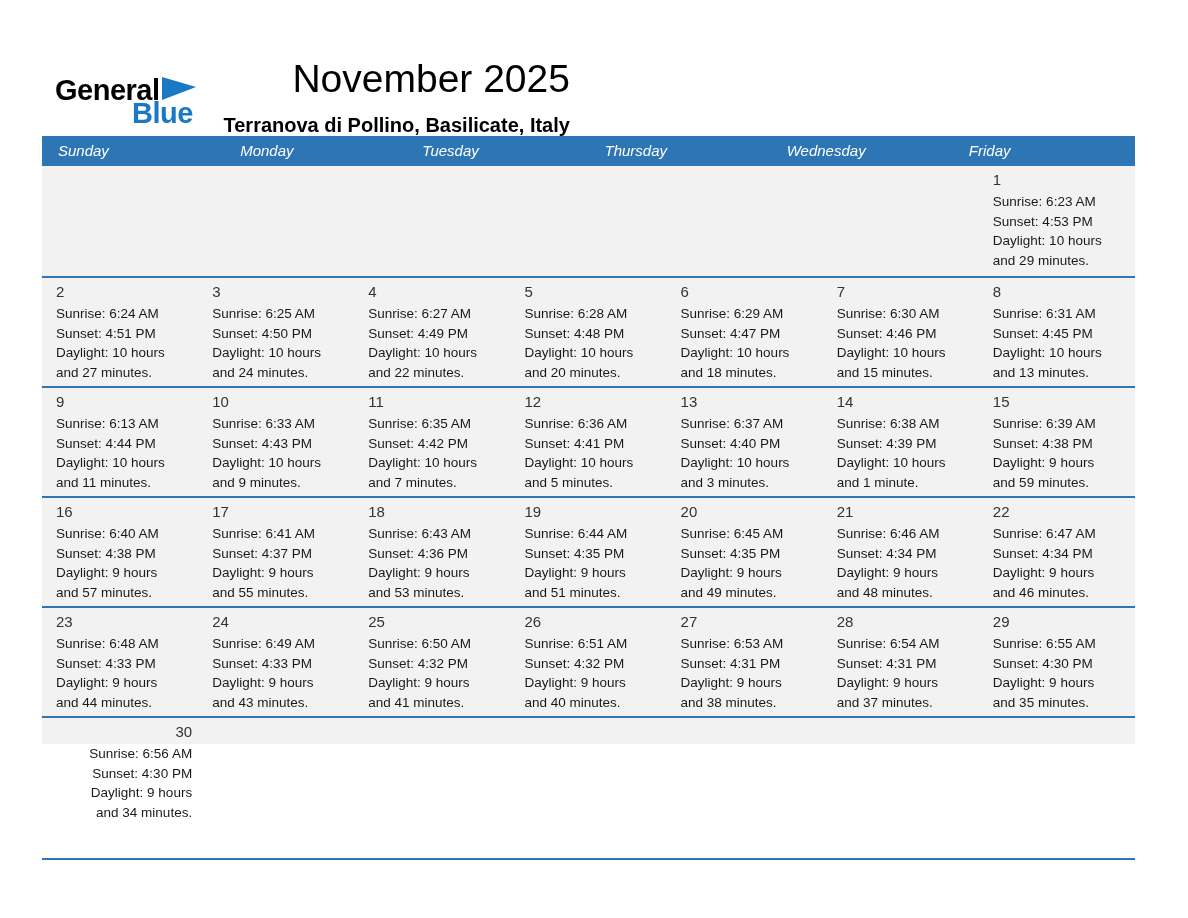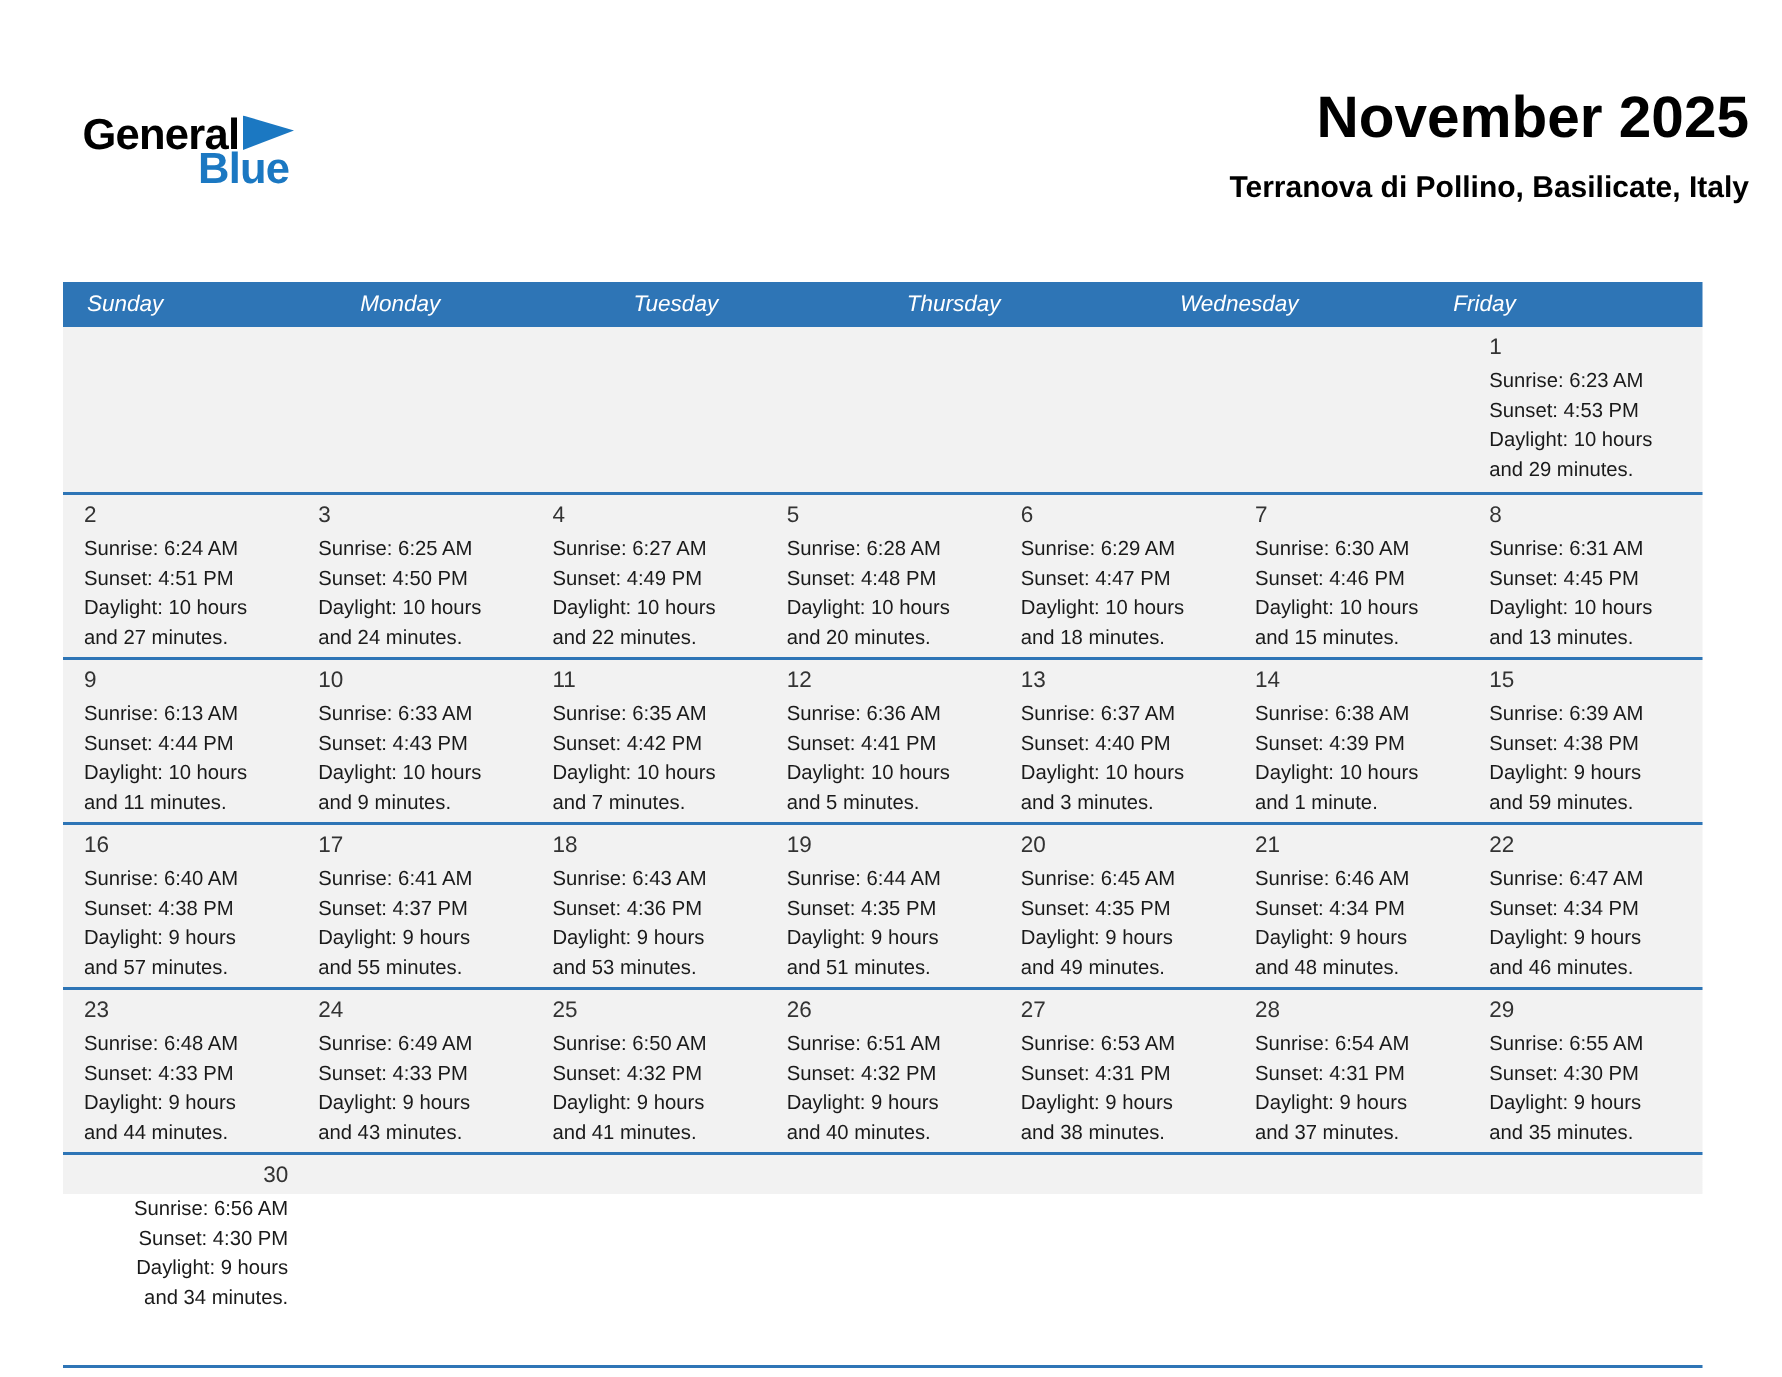--- a/index.html
+++ b/index.html
@@ -7,42 +7,41 @@
   body {
     width: 1188px; height: 918px;
     font-family: "Liberation Sans", "DejaVu Sans", sans-serif;
     color: #1a1a1a;
     overflow: hidden;
   }
   .page { width: 1188px; height: 918px; position: relative; }
 
   
   .header {
-    height: 188px;
+    height: 136px;
     padding: 50px 22px 0 55px;
     display: flex;
-    justify-content: space-between;
     align-items: flex-start;
   }
   .logo { margin-top: 26px; line-height: 1; }
   .logo-row { display: flex; align-items: flex-start; }
   .logo-general {
     font-size: 29px; font-weight: 700; color: #000;
     letter-spacing: -0.5px;
   }
   .logo-flag { margin-left: 2px; margin-top: 1px; }
   .logo-blue {
     font-size: 29px; font-weight: 700;
     color: var(--logo-blue, #1B78C2);
     margin-left: 77px; margin-top: -6px;
     letter-spacing: -0.5px;
   }
   .title-block { text-align: right; }
   .month-title {
-    font-size: 39px; font-weight: 700; color: #000;
+    font-size: 39px; font-weight: 400; color: #000;
     margin-top: 8px; line-height: 1.1;
   }
   .location {
     font-size: 20px; font-weight: 700; color: #000;
     margin-top: 13px;
     margin-left: 28px;
   }
 
   
   .calendar {

